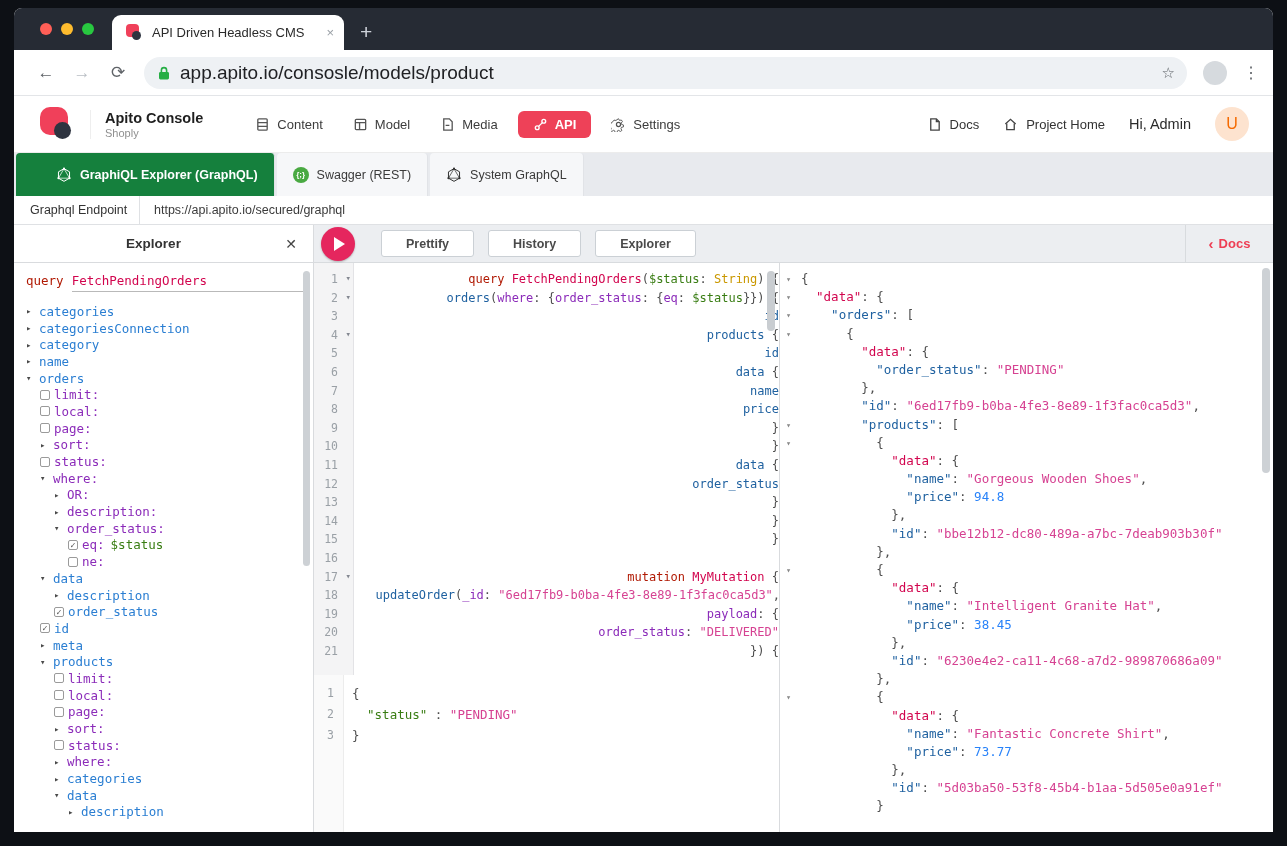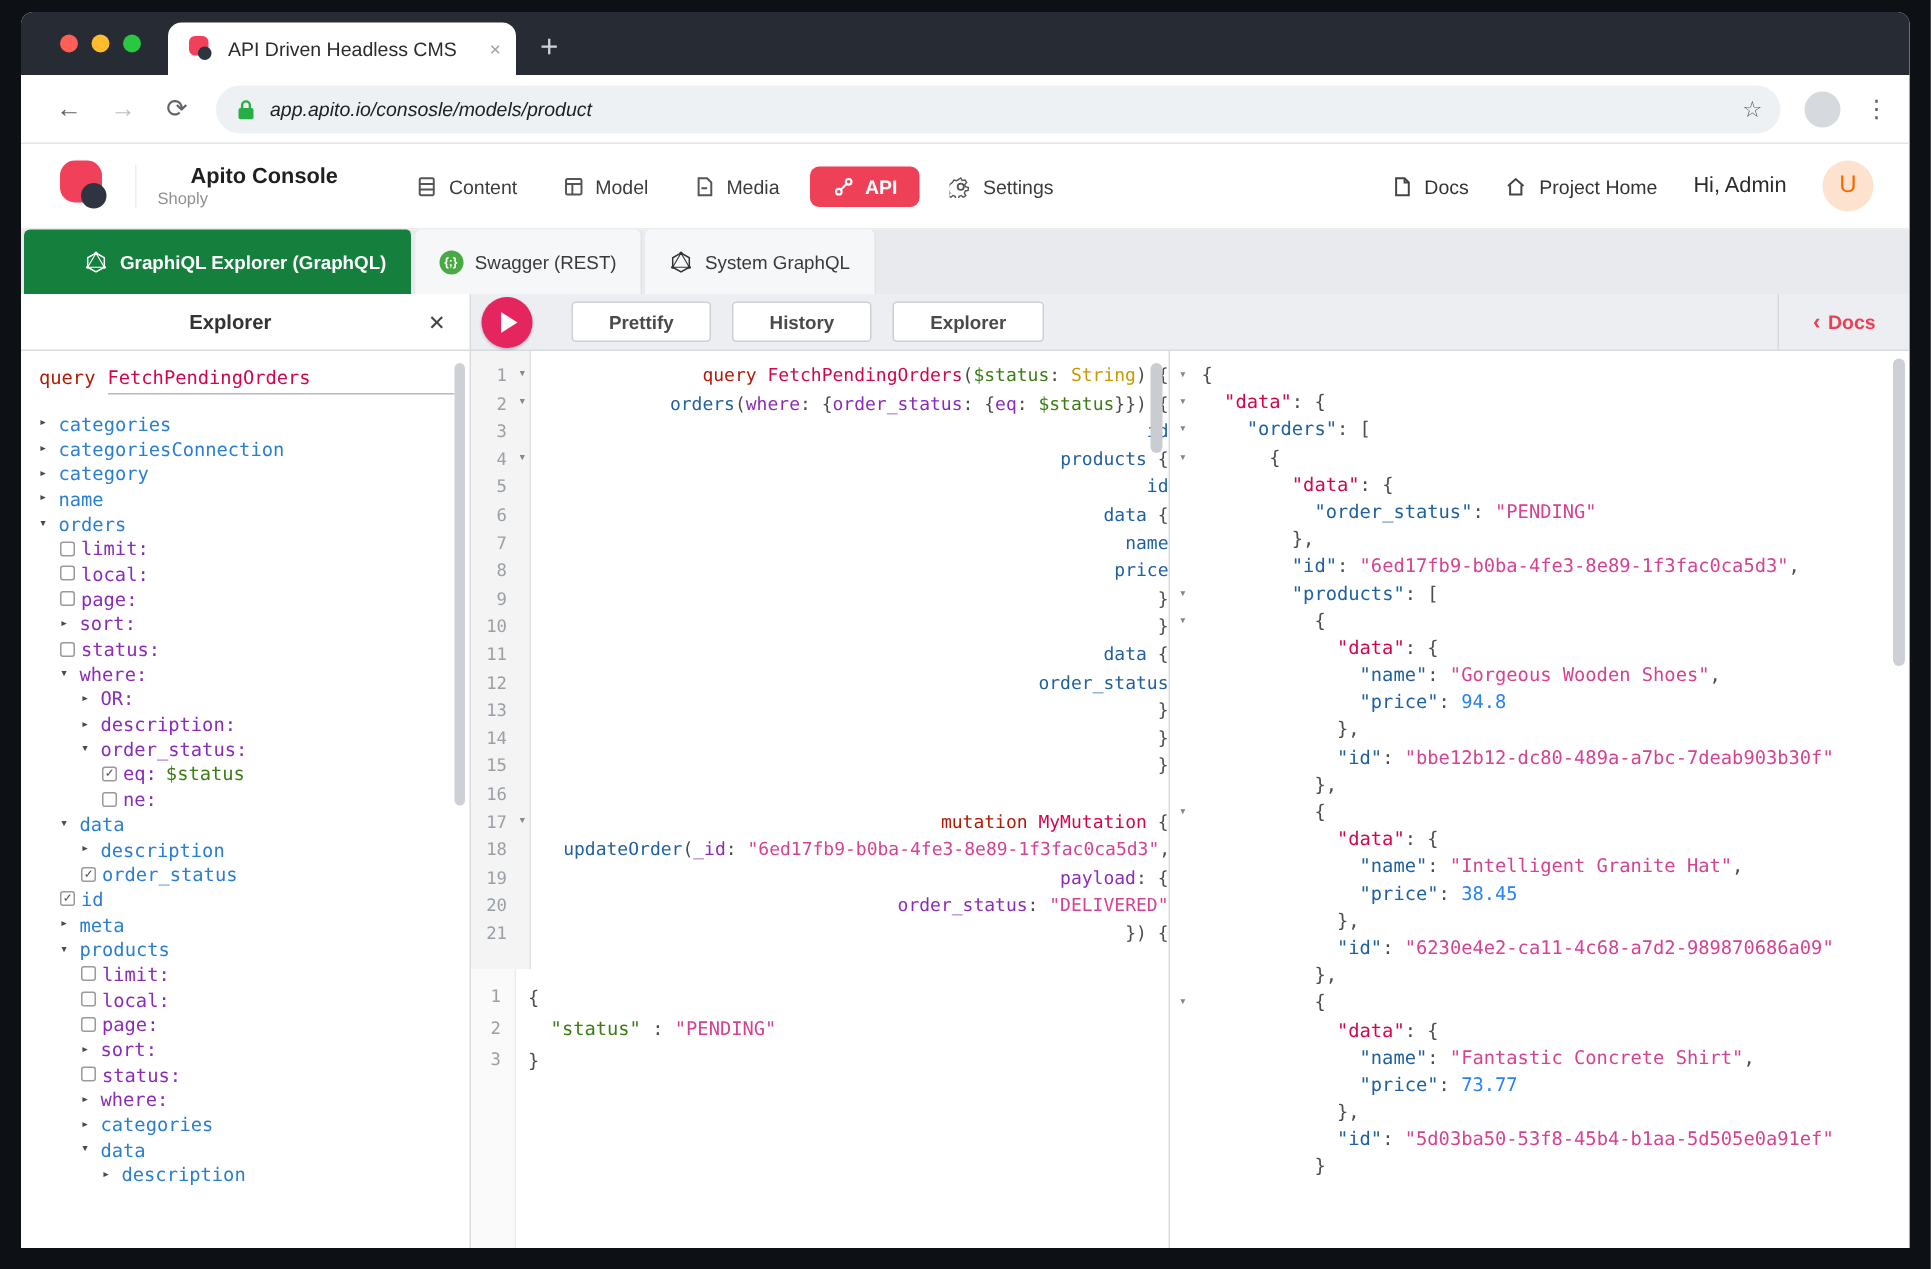--- a/index.html
+++ b/index.html
@@ -22,33 +22,33 @@
   .favicon .p { position:absolute; left:0; top:0; width:13px; height:13px; border-radius:4px; background:#f0405a; }
   .favicon .d { position:absolute; left:6px; top:7px; width:9px; height:9px; border-radius:50%; background:#2e3440; }
   .newtab { color:#cdd2d9; font-size:21px; margin:0 0 8px 16px; line-height:20px; }
 
   .navbar { height:46px; background:#fff; border-bottom:1px solid #e3e5e8;
             display:flex; align-items:center; padding:0 14px 0 22px; gap:16px; flex:none; }
   .navbtn { font-size:17px; color:#5f6368; width:20px; text-align:center; }
   .navbtn.fwd { color:#b9bec4; }
   .urlpill { flex:1; height:32px; background:#eef1f4; border-radius:16px;
              display:flex; align-items:center; padding:0 12px 0 14px; gap:10px; }
-  .url { font-size:13px; color:#202124; flex:1;font-style:italic; }
+  .url { font-size:19px; color:#202124; flex:1; }
   .star { font-size:15px; color:#5f6368; }
   .chrome-avatar { width:24px; height:24px; border-radius:50%; background:#d6dade; }
   .kebab { font-size:16px; color:#5f6368; letter-spacing:0; }
 
   
   .appheader { height:57px; background:#fff; border-bottom:1px solid #ececec;
                display:flex; align-items:center; padding:0 24px; flex:none; }
   .logo { position:relative; width:38px; height:38px; flex:none; }
   .logo .p { position:absolute; left:2px; top:2px; width:28px; height:28px; border-radius:10px; background:#f0405a; }
   .logo .d { position:absolute; left:16px; top:17px; width:17px; height:17px; border-radius:50%; background:#2e3440; }
   .brand { margin-left:14px; padding-left:14px; border-left:1px solid #eee; }
-  .brand-name { font-size:14.5px; font-weight:700; color:#1f1f1f;margin-left:22px; }
+  .brand-name { font-size:14.5px; font-weight:700; color:#1f1f1f; }
   .brand-sub { font-size:11px; color:#8f8f8f; margin-top:1px; }
   .mainnav { display:flex; align-items:center; gap:10px; margin-left:42px; }
   .nav-item { display:flex; align-items:center; gap:7px; font-size:13px; color:#3c3c3c; padding:6px 10px; }
   .nav-item svg { width:15px; height:15px; stroke:#555; }
   .nav-item.active { background:#ee4158; border-radius:6px; color:#fff; padding:6px 15px; font-weight:600; }
   .nav-item.active svg { stroke:#fff; }
   .hdr-right { margin-left:auto; display:flex; align-items:center; gap:24px; }
   .hdr-link { display:flex; align-items:center; gap:8px; font-size:13px; color:#333; }
   .hdr-link svg { width:15px; height:15px; stroke:#444; }
   .greeting { font-size:14.5px; color:#2b2b2b; }
@@ -282,20 +282,24 @@
             <path d="M3.7 16.75 L12 2.5 L20.3 16.75 Z" stroke-width="1.1"></path>
             <circle cx="12" cy="2.5" r="1.6" fill="currentColor" stroke="none"></circle>
             <circle cx="3.7" cy="16.75" r="1.6" fill="currentColor" stroke="none"></circle>
             <circle cx="20.3" cy="16.75" r="1.6" fill="currentColor" stroke="none"></circle>
           </svg>
         </span>
         <span>System GraphQL</span>
       </div>
     </div>
 
+  <div class="endpoint">
+    <div class="ep-label">Graphql Endpoint</div>
+    <div class="ep-url">https://api.apito.io/secured/graphql</div>
+  </div>
 
   <div class="main">
 
     <div class="explorer">
       <div class="exp-head">
         <span class="exp-title">Explorer</span>
         <span class="exp-close">✕</span>
       </div>
       <div class="exp-body mono">
         <div class="qhead">

